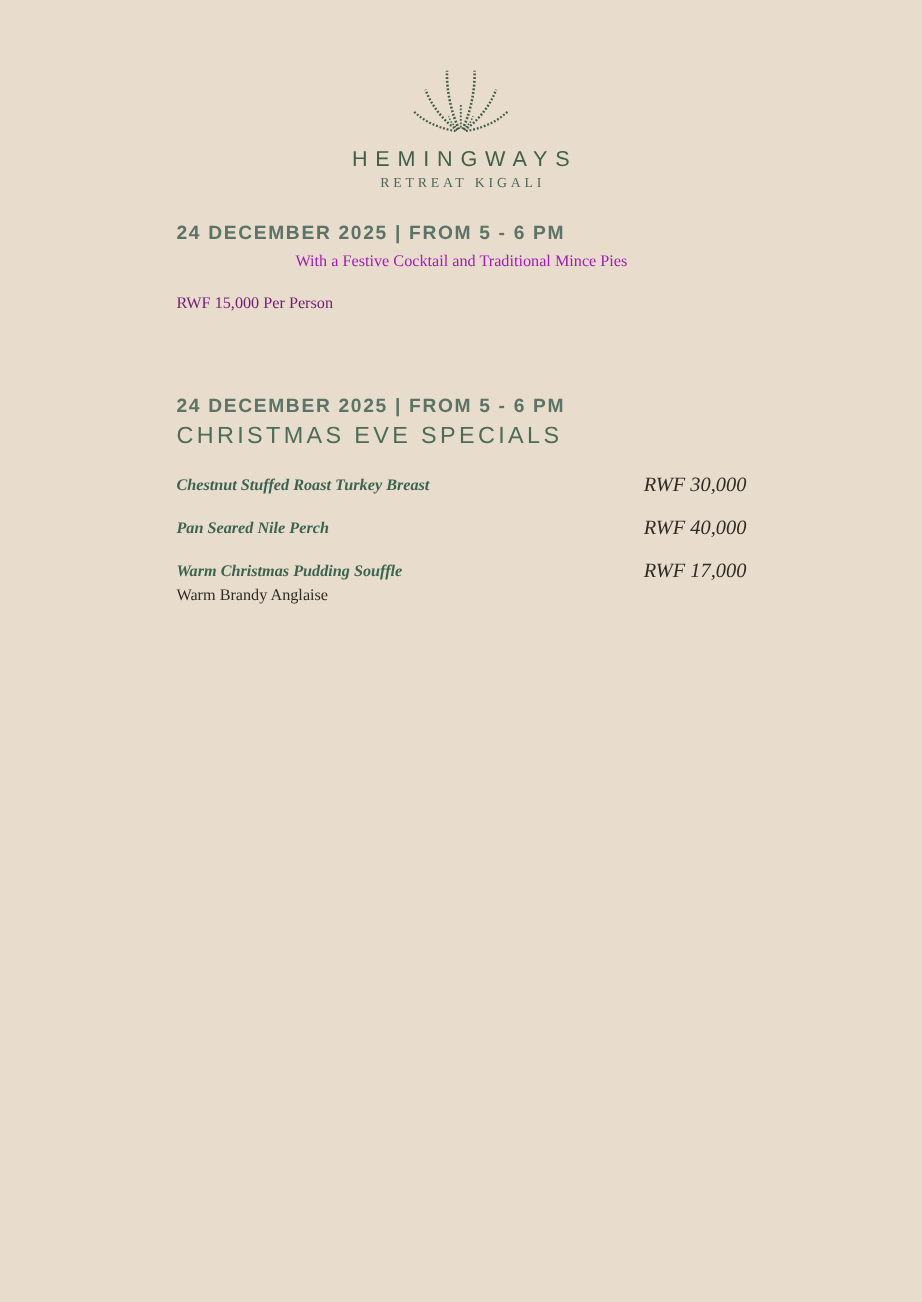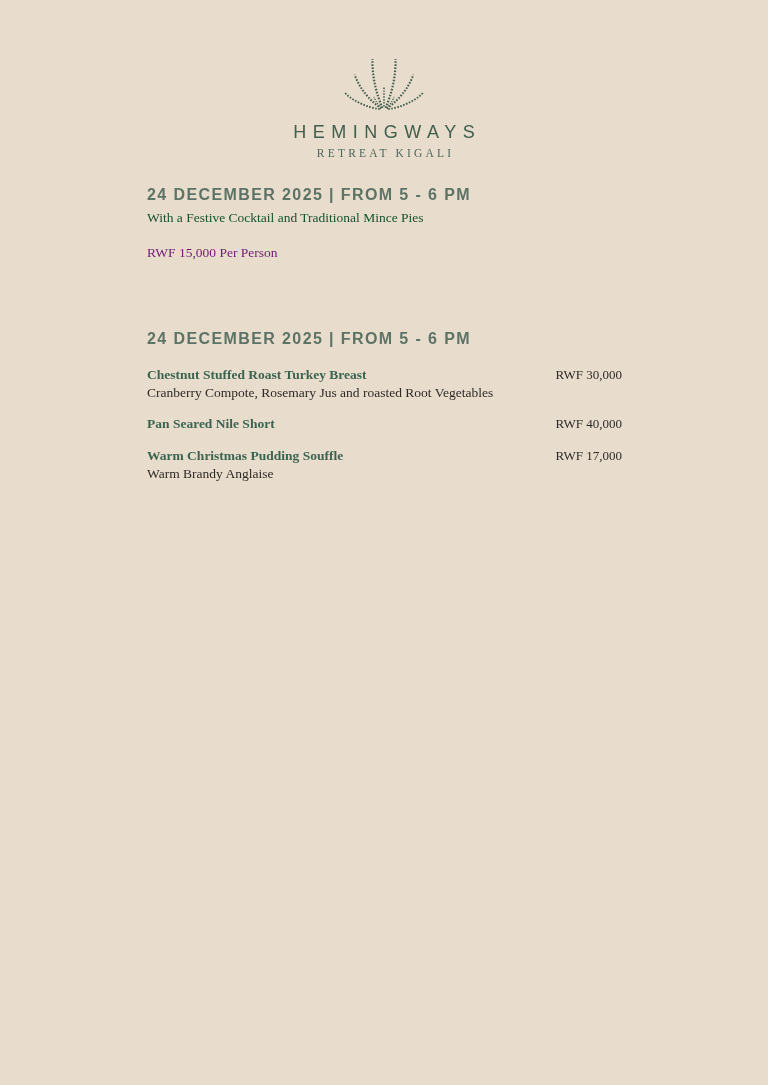--- a/index.html
+++ b/index.html
@@ -58,43 +58,45 @@
     font-family: "Liberation Sans", sans-serif;
     font-weight: 400;
     font-size: 19.5px;
     letter-spacing: 2.8px;
     color: #4d6c57;
   }
   .section-subtitle {
     margin-top: 6px;
     font-size: 13.5px;
     line-height: 15.5px;
-    color: #14532d;
+    color: #a21caf;
+    text-align: center;
   }
   .price-note {
     margin-top: 19px;
     font-size: 13.5px;
     color: #701a75;
   }
   
   .items { margin-top: 19px; }
   .menu-item { margin-bottom: 16px; }
   .item-head {
     display: flex;
     justify-content: space-between;
     align-items: center;
+    font-style: italic;
   }
   .item-name {
     font-family: "Liberation Serif", serif;
     font-weight: 700;
     font-size: 13.5px;
     color: #3b6450;
   }
   .item-price {
-    font-size: 13px;
+    font-size: 17px;
     color: #2e2b25;
     white-space: nowrap;
   }
   .item-desc {
     margin-top: 2px;
     max-width: 420px;
     font-size: 13.5px;
     line-height: 15.5px;
     color: #2e2b25;
   }
@@ -125,34 +127,34 @@
   <main class="content">
 
     <section class="section-carols">
       <div class="date-line">24 DECEMBER 2025 | FROM 5 - 6 PM</div>
       <p class="section-subtitle">With a Festive Cocktail and Traditional Mince Pies</p>
       <p class="price-note">RWF 15,000 Per Person</p>
     </section>
 
     <section class="section-specials">
       <div class="date-line">24 DECEMBER 2025 | FROM 5 - 6 PM</div>
+      <h1 class="section-title">CHRISTMAS EVE SPECIALS</h1>
 
       <div class="items">
 
         <div class="menu-item">
           <div class="item-head">
             <span class="item-name">Chestnut Stuffed Roast Turkey Breast</span>
             <span class="item-price">RWF 30,000</span>
           </div>
-          <p class="item-desc">Cranberry Compote, Rosemary Jus and roasted Root Vegetables</p>
         </div>
 
         <div class="menu-item">
           <div class="item-head">
-            <span class="item-name">Pan Seared Nile Short</span>
+            <span class="item-name">Pan Seared Nile Perch</span>
             <span class="item-price">RWF 40,000</span>
           </div>
         </div>
 
 
         <div class="menu-item">
           <div class="item-head">
             <span class="item-name">Warm Christmas Pudding Souffle</span>
             <span class="item-price">RWF 17,000</span>
           </div>

